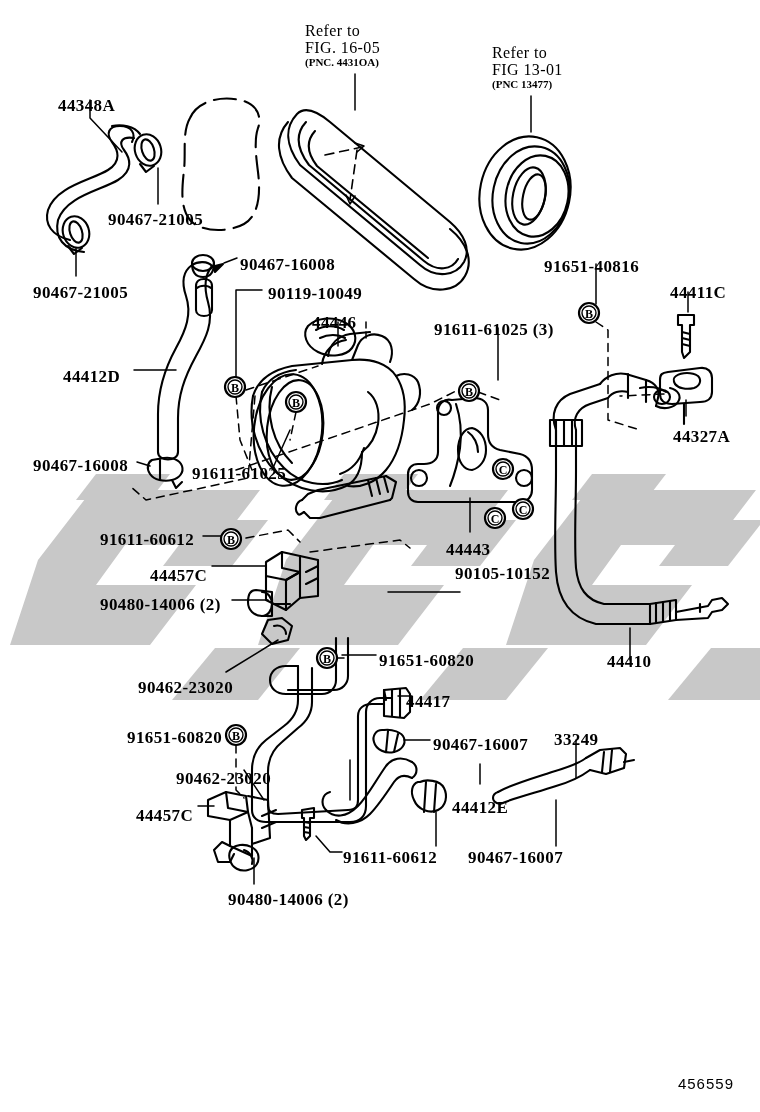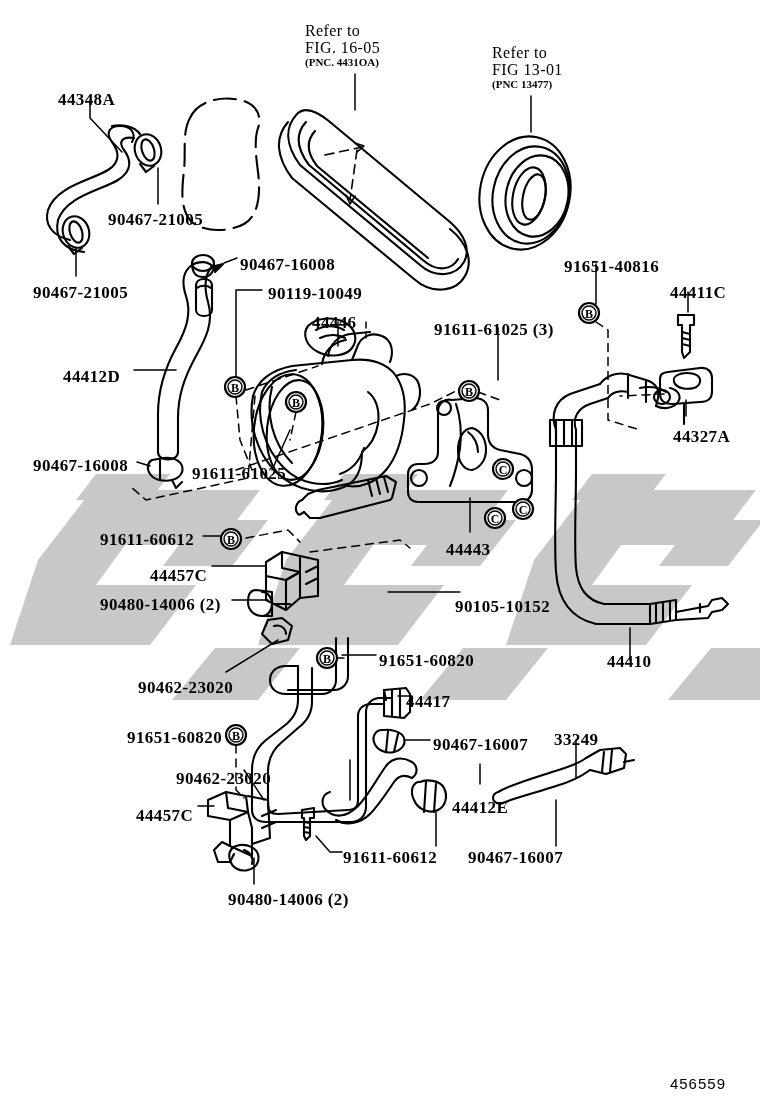--- a/index.html
+++ b/index.html
@@ -417,40 +417,40 @@
           <g>
             <circle cx="495" cy="518" r="10" fill="#fff" stroke="#000" stroke-width="2.2"></circle>
             <circle cx="495" cy="518" r="7" fill="none" stroke="#000" stroke-width="1.4"></circle>
             <text x="495" y="522.5" text-anchor="middle" font-family="&quot;Liberation Serif&quot;, serif" font-size="12" font-weight="bold" fill="#000">C</text>
           </g>
         </g>
     </g>
   </svg>
 
   <div id="labels">
-      <div class="lbl p" style="left: 58px; top: 90px; font-family: Liberation Serif, serif;">44348A</div>
+      <div class="lbl p" style="left: 58px; top: 96px; font-family: Liberation Serif, serif;">44348A</div>
       <div class="lbl p" style="left: 108px; top: 210px;">90467-21005</div>
       <div class="lbl p" style="left: 33px; top: 283px;">90467-21005</div>
       <div class="lbl p" style="left: 240px; top: 255px;">90467-16008</div>
       <div class="lbl p" style="left: 268px; top: 284px;">90119-10049</div>
       <div class="lbl p" style="left: 312px; top: 313px;">44446</div>
       <div class="lbl p" style="left: 434px; top: 320px;">91611-61025 (3)</div>
-      <div class="lbl p" style="left: 544px; top: 257px; margin-left: 20px;">91651-40816</div>
+      <div class="lbl p" style="left: 544px; top: 257px;">91651-40816</div>
       <div class="lbl p" style="left: 670px; top: 283px;">44411C</div>
       <div class="lbl p" style="left: 63px; top: 367px;">44412D</div>
       <div class="lbl p" style="left: 673px; top: 427px;">44327A</div>
       <div class="lbl p" style="left: 33px; top: 456px;">90467-16008</div>
       <div class="lbl p" style="left: 192px; top: 464px;">91611-61025</div>
       <div class="lbl p" style="left: 446px; top: 540px; text-align: right;">44443</div>
       <div class="lbl p" style="left: 100px; top: 530px;">91611-60612</div>
       <div class="lbl p" style="left: 150px; top: 566px;">44457C</div>
       <div class="lbl p" style="left: 100px; top: 595px;">90480-14006 (2)</div>
       <div class="lbl p" style="left: 138px; top: 678px;">90462-23020</div>
       <div class="lbl p" style="left: 379px; top: 651px;">91651-60820</div>
-      <div class="lbl p" style="left: 455px; top: 597px;">90105-10152</div>
+      <div class="lbl p" style="left: 455px; top: 564px;">90105-10152</div>
       <div class="lbl p" style="left: 607px; top: 652px;">44410</div>
       <div class="lbl p" style="left: 406px; top: 692px;">44417</div>
       <div class="lbl p" style="left: 433px; top: 735px;">90467-16007</div>
       <div class="lbl p" style="left: 554px; top: 730px;">33249</div>
       <div class="lbl p" style="left: 452px; top: 758px; margin-top: 40px;">44412E</div>
       <div class="lbl p" style="left: 127px; top: 728px;">91651-60820</div>
       <div class="lbl p" style="left: 176px; top: 769px;">90462-23020</div>
       <div class="lbl p" style="left: 136px; top: 806px;">44457C</div>
       <div class="lbl p" style="left: 343px; top: 848px;">91611-60612</div>
       <div class="lbl p" style="left: 468px; top: 848px;">90467-16007</div>
@@ -462,14 +462,14 @@
         <div class="ref">FIG. 16-05</div>
         <div class="refsm">(PNC. 4431OA)</div>
       </div>
       <div class="lbl" style="left: 492px; top: 44px;">
         <div class="ref">Refer to</div>
         <div class="ref">FIG 13-01</div>
         <div class="refsm">(PNC 13477)</div>
       </div>
     </div>
 
-  <div class="lbl figno" style="right:34px;bottom:20px;">456559</div>
+  <div class="lbl figno" style="right:26px;bottom:20px;">456559</div>
 </div>
 
 </body></html>

